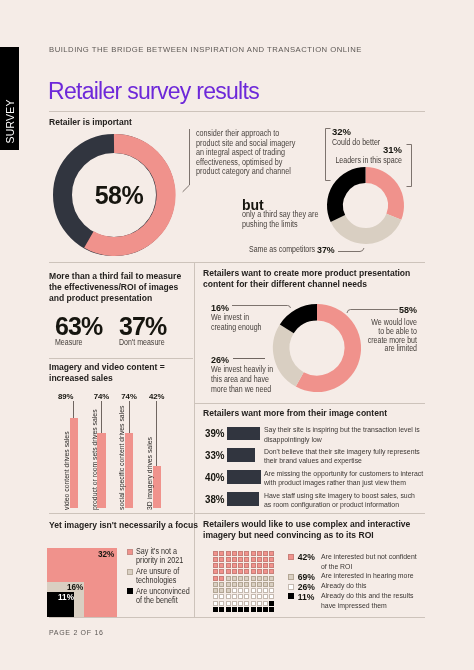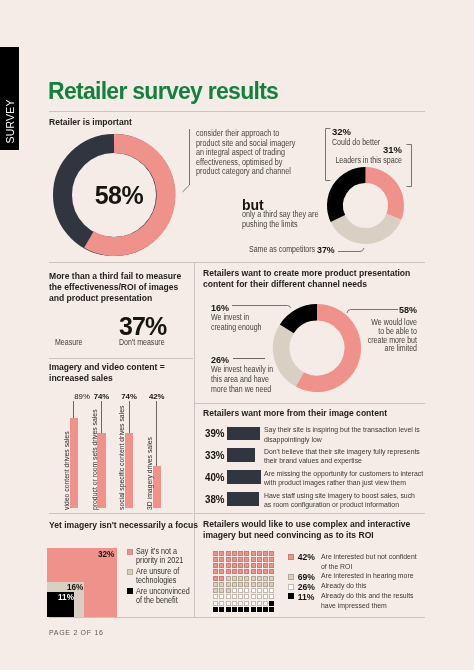--- a/index.html
+++ b/index.html
@@ -2,37 +2,38 @@
 <html><head>
 <meta charset="utf-8">
 <style>
 *{margin:0;padding:0;box-sizing:border-box}
 html,body{width:474px;height:670px}
 body{background:#f5ece7;font-family:"Liberation Sans",sans-serif;overflow:hidden;position:relative;color:#33302e}
 .page{position:absolute;left:0;top:0;width:474px;height:670px;background:#f5ece7}
 .survey-tab{position:absolute;left:0;top:47px;width:19px;height:103px;background:#000}
 .survey-tab .lbl{position:absolute;left:15px;bottom:6.5px;transform-origin:left bottom;transform:rotate(-90deg);color:#fff;font-size:10.5px;letter-spacing:0.2px;white-space:nowrap;line-height:1}
 .kicker{position:absolute;left:49px;top:45px;font-size:7.7px;letter-spacing:0.5px;color:#5d5855;white-space:nowrap}
-.title{position:absolute;left:48px;top:78px;font-size:23px;font-weight:700;letter-spacing:-0.72px;color:#15803d}
+.title{position:absolute;left:48px;top:78px;font-size:23px;font-weight:400;letter-spacing:-0.72px;color:#6d28d9}
 .rule{position:absolute;background:#cdc3bb;height:1px}
 .vrule{position:absolute;background:#cdc3bb;width:1px}
 .sh{position:absolute;font-size:8.7px;font-weight:700;color:#24211f;line-height:10.8px;transform:scaleX(0.985);transform-origin:left top}
 .pagenum{position:absolute;left:49px;top:629px;font-size:7px;letter-spacing:0.7px;color:#5d5855}
 .bodytxt{position:absolute;font-size:8.4px;line-height:9.6px;color:#4a4440;transform:scaleX(0.86);transform-origin:left top}
 .pct{position:absolute;font-weight:700;color:#16150f}
 .sm{position:absolute;font-size:8.2px;color:#433d39;line-height:9.6px;transform:scaleX(0.86);transform-origin:left top;white-space:nowrap}
 svg{display:block;overflow:visible}
 </style>
 </head>
 <body>
 
 <div class="page">
   <div class="survey-tab">
       <span class="lbl">SURVEY</span>
     </div>
+  <div class="kicker">BUILDING THE BRIDGE BETWEEN INSPIRATION AND TRANSACTION ONLINE</div>
   <div class="title">Retailer survey results</div>
   <div class="rule" style="left:49px;top:111px;width:376px"></div>
   <div class="sh" style="left:49px;top:117px">Retailer is important</div>
 
   <svg class="donut1" style="position:absolute;left:53px;top:134px" width="122" height="122" viewBox="0 0 122 122">
     <circle cx="61" cy="61" r="51.5" fill="none" stroke="#31353f" stroke-width="19"></circle>
     <path d="M 61 9.5 A 51.5 51.5 0 1 1 35.89 105.6" fill="none" stroke="#f0928c" stroke-width="19"></path>
   </svg>
   <div style="position:absolute;left:58px;top:181px;width:122px;text-align:center;font-size:25px;font-weight:700;color:#16150f;letter-spacing:-0.5px">58%</div>
 
@@ -68,29 +69,30 @@
 
   <div class="rule" style="left:49px;top:262px;width:376px"></div>
   <div class="rule" style="left:49px;top:358px;width:144px"></div>
   <div class="rule" style="left:49px;top:513px;width:144px"></div>
   <div class="rule" style="left:194px;top:403px;width:231px"></div>
   <div class="rule" style="left:194px;top:513px;width:231px"></div>
   <div class="vrule" style="left:194px;top:262px;height:355px"></div>
   <div class="rule" style="left:49px;top:617px;width:376px"></div>
 
   <div class="sh" style="left:49px;top:271px">More than a third fail to measure<br>the effectiveness/ROI of images<br>and product presentation</div>
+  <div class="bigpct" style="position:absolute;left:55px;top:312px;font-size:25px;font-weight:700;color:#16150f;letter-spacing:-0.9px">63%</div>
   <div class="sm" style="left:55px;top:338px">Measure</div>
   <div class="bigpct" style="position:absolute;left:119px;top:312px;font-size:25px;font-weight:700;color:#16150f;letter-spacing:-0.9px">37%</div>
   <div class="sm" style="left:119px;top:338px">Don't measure</div>
 
   <div class="sh" style="left:49px;top:362px">Imagery and video content =<br>increased sales</div>
   <div id="bars">
       <div class="leader" style="position: absolute; left: 73.4px; top: 401px; width: 1px; height: 17.3px; background: rgb(111, 101, 96);"></div>
       <div class="bar" style="position: absolute; left: 69.7px; top: 418.3px; width: 8.3px; height: 89.7px; background: rgb(240, 146, 140);"></div>
-      <div style="position: absolute; left: 57.9px; top: 392px; width: 32px; text-align: right; font-size: 7.8px; font-weight: 400; color: rgb(22, 21, 15);">89%</div>
+      <div style="position: absolute; left: 57.9px; top: 392px; width: 32px; text-align: left; font-size: 7.8px; font-weight: 700; color: rgb(22, 21, 15);">89%</div>
       <div style="position: absolute; left: 62.2px; top: 510px; font-size: 7.2px; color: rgb(43, 40, 38); white-space: nowrap; transform-origin: left top; transform: rotate(-90deg) scaleX(0.95);">video content drives sales</div>
       <div class="leader" style="position: absolute; left: 101px; top: 401px; width: 1px; height: 32.4px; background: rgb(111, 101, 96);"></div>
       <div class="bar" style="position: absolute; left: 97.3px; top: 433.4px; width: 8.3px; height: 74.6px; background: rgb(240, 146, 140);"></div>
       <div style="position: absolute; left: 85.5px; top: 392px; width: 32px; text-align: center; font-size: 7.8px; font-weight: 700; color: rgb(22, 21, 15);">74%</div>
       <div style="position: absolute; left: 89.8px; top: 510px; font-size: 7.2px; color: rgb(43, 40, 38); white-space: nowrap; transform-origin: left top; transform: rotate(-90deg) scaleX(0.95);">product or room sets drives sales</div>
       <div class="leader" style="position: absolute; left: 128.6px; top: 401px; width: 1px; height: 32.4px; background: rgb(111, 101, 96);"></div>
       <div class="bar" style="position: absolute; left: 124.9px; top: 433.4px; width: 8.3px; height: 74.6px; background: rgb(240, 146, 140);"></div>
       <div style="position: absolute; left: 113.1px; top: 392px; width: 32px; text-align: center; font-size: 7.8px; font-weight: 700; color: rgb(22, 21, 15);">74%</div>
       <div style="position: absolute; left: 117.4px; top: 510px; font-size: 7.2px; color: rgb(43, 40, 38); white-space: nowrap; transform-origin: left top; transform: rotate(-90deg) scaleX(0.95);">social specific content drives sales</div>
       <div class="leader" style="position: absolute; left: 156.2px; top: 401px; width: 1px; height: 64.7px; background: rgb(111, 101, 96);"></div>

